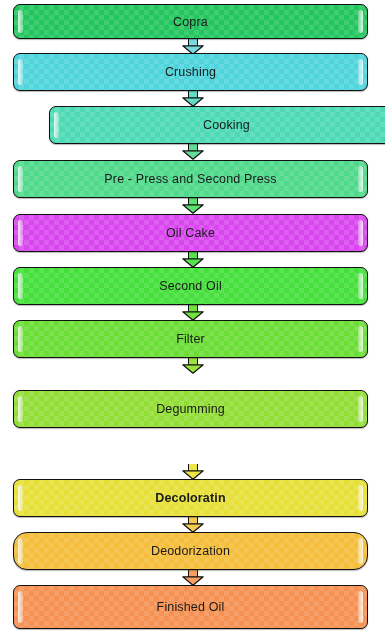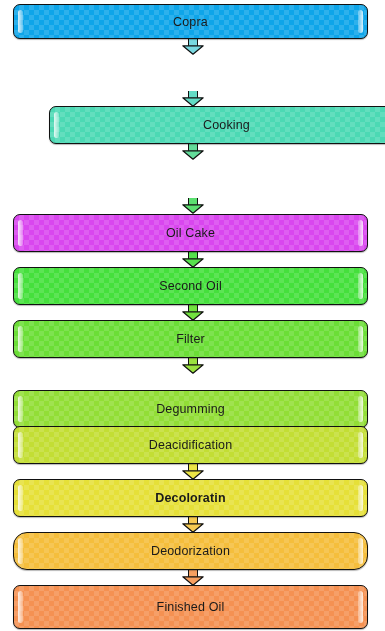--- a/index.html
+++ b/index.html
@@ -192,55 +192,60 @@
       </div>
     </div>
     <div class="arrow" style="top: 570px; height: 16px;">
       <div class="stem" style="height: 7px; background: rgb(247, 160, 97);"></div>
       <div class="head" style="top: 6px;">
         <svg width="22" height="10" viewBox="0 0 22 10">
           <polygon points="0.8,0.8 21.2,0.8 11,9.2" fill="#F7A061" stroke="#111111" stroke-width="1.2" stroke-linejoin="round"></polygon>
         </svg>
       </div>
     </div>
-    <div class="node" style="top: 4px; height: 35px; background: #0ea5e9;">
+    <div class="node" style="top: 4px; height: 35px; background: #22c55e;">
       <span class="gloss-l"></span>
       <span class="gloss-r"></span>
       <span class="label">Copra</span>
     </div>
+    <div class="node" style="top: 53px; height: 38px; background: rgb(79, 212, 220);">
+      <span class="gloss-l"></span>
+      <span class="gloss-r"></span>
+      <span class="label">Crushing</span>
+    </div>
     <div class="node" style="top: 106px; height: 38px; background: rgb(76, 217, 180); margin-left: 36px;">
       <span class="gloss-l"></span>
       <span class="gloss-r"></span>
       <span class="label">Cooking</span>
     </div>
+    <div class="node" style="top: 160px; height: 38px; background: rgb(79, 217, 138);">
+      <span class="gloss-l"></span>
+      <span class="gloss-r"></span>
+      <span class="label">Pre - Press and Second Press</span>
+    </div>
     <div class="node" style="top: 214px; height: 38px; background: #d946ef;">
       <span class="gloss-l"></span>
       <span class="gloss-r"></span>
       <span class="label">Oil Cake</span>
     </div>
     <div class="node" style="top: 267px; height: 38px; background: rgb(69, 224, 60);">
       <span class="gloss-l"></span>
       <span class="gloss-r"></span>
       <span class="label">Second Oil</span>
     </div>
     <div class="node" style="top: 320px; height: 38px; background: rgb(107, 222, 54);">
       <span class="gloss-l"></span>
       <span class="gloss-r"></span>
       <span class="label">Filter</span>
     </div>
     <div class="node" style="top: 373px; height: 38px; background: rgb(146, 222, 54); margin-top: 17px;">
       <span class="gloss-l"></span>
       <span class="gloss-r"></span>
       <span class="label">Degumming</span>
     </div>
-    <div class="node" style="top: 426px; height: 38px; background: rgb(195, 222, 52);">
-      <span class="gloss-l"></span>
-      <span class="gloss-r"></span>
-      <span class="label">Deacidification</span>
-    </div>
     <div class="node" style="top: 479px; height: 38px; background: rgb(230, 224, 56); font-weight: bold;">
       <span class="gloss-l"></span>
       <span class="gloss-r"></span>
       <span class="label">Decoloratin</span>
     </div>
     <div class="node" style="top: 532px; height: 38px; background: rgb(245, 190, 60); border-radius: 14px;">
       <span class="gloss-l"></span>
       <span class="gloss-r"></span>
       <span class="label">Deodorization</span>
     </div>

